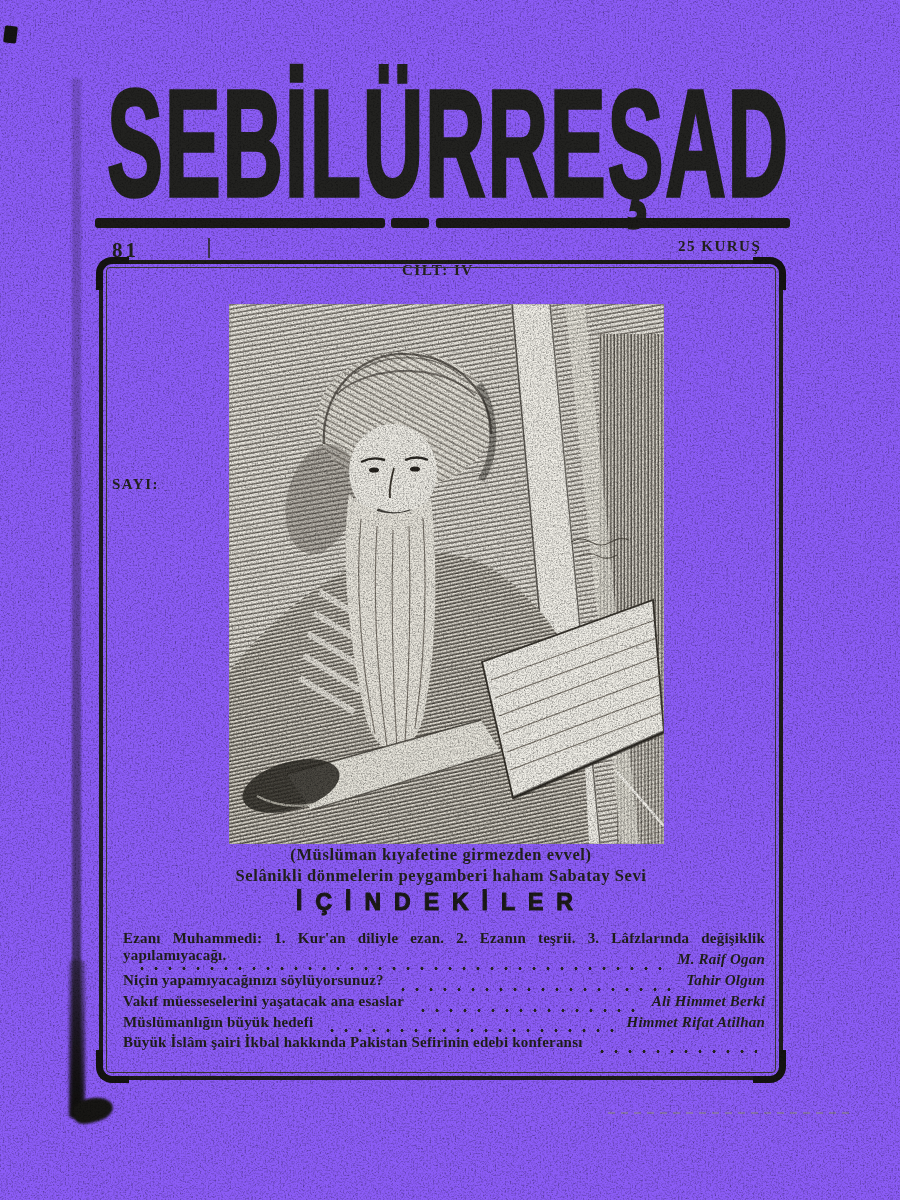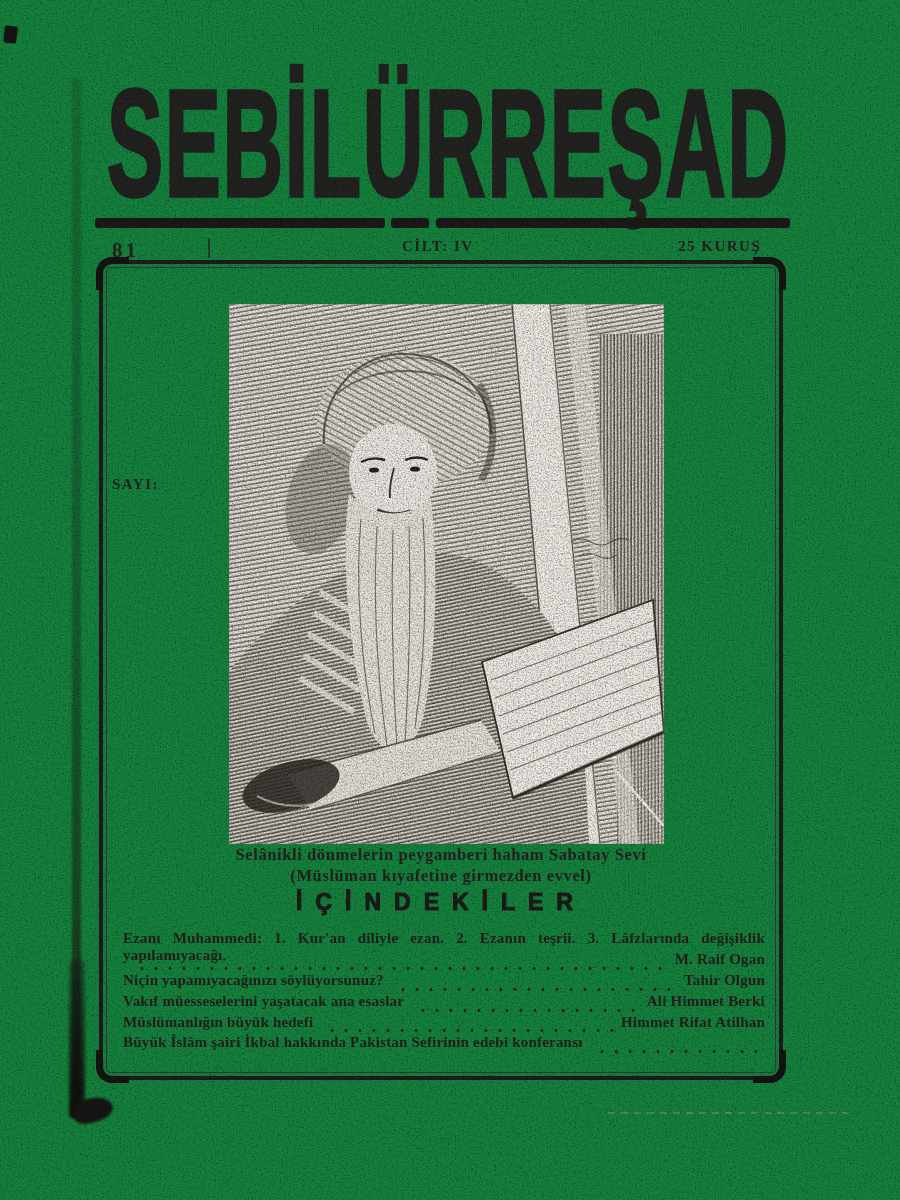--- a/index.html
+++ b/index.html
@@ -1,18 +1,18 @@
 <!DOCTYPE html>
 <html><head>
 <meta charset="utf-8">
 <style>
   html,body{margin:0;padding:0;background:#ffffff;}
   body{width:900px;height:1200px;position:relative;overflow:hidden;
        font-family:"Liberation Serif",serif;color:#1d1c1a;}
-  .page{position:absolute;inset:0;background:#15803d;}
+  .page{position:absolute;inset:0;background:#8b5cf6;}
 
   
   .gutter-band{position:absolute;left:72px;top:78px;width:9px;height:1040px;
     background:linear-gradient(180deg,rgba(25,24,20,.18) 0%,rgba(25,24,20,.30) 45%,
       rgba(25,24,20,.55) 80%,rgba(20,19,16,.92) 100%);
     filter:blur(1.1px);border-radius:3px;}
   .gutter-heavy{position:absolute;left:69px;top:960px;width:16px;height:158px;
     background:linear-gradient(180deg,rgba(22,21,18,.35),rgba(15,14,12,.95));
     filter:blur(1.6px);border-radius:4px;}
   .corner-blob{position:absolute;left:4px;top:26px;width:13px;height:17px;
@@ -34,21 +34,21 @@
   .rule.s2{left:391px;width:38px;}
   .rule.s3{left:436px;width:354px;}
 
   
   .infobar span{position:absolute;top:238px;font-weight:700;font-size:15px;
     letter-spacing:1.5px;color:#23221f;}
   .issue{left:112px;}
   .issue b{font-size:21px;letter-spacing:3px;vertical-align:-1px;margin-top:24px;}
   .issue-tick{position:absolute;left:208px;top:238px;width:2px;height:20px;
     background:#2a2926;opacity:.8;}
-  .volume{left:402px;}
+  .volume{left:402px;margin-top:24px;}
   .price{left:678px;}
 
   
   .frame{position:absolute;left:99px;top:260px;width:684px;height:820px;
     border:4px solid #1e1d1a;border-radius:6px;box-sizing:border-box;}
   .frame-inner{position:absolute;inset:3px;border:1.3px solid #3a3833;
     border-radius:4px;pointer-events:none;}
   .corner{position:absolute;width:26px;height:26px;border:0 solid #151412;}
   .corner.tl{left:-7px;top:-7px;border-top-width:7px;border-left-width:7px;border-top-left-radius:16px;}
   .corner.tr{right:-7px;top:-7px;border-top-width:7px;border-right-width:7px;border-top-right-radius:16px;}
@@ -65,21 +65,21 @@
     font-family:"Liberation Sans",sans-serif;font-weight:700;font-size:23px;
     letter-spacing:13px;color:#1c1b19;-webkit-text-stroke:1px #1c1b19;
     transform:scaleY(1.08);}
   .toc{position:absolute;left:20px;right:14px;top:666px;
     font-weight:700;font-size:15px;color:#201f1c;}
   .toc-row{display:flex;align-items:baseline;height:20.9px;letter-spacing:.2px;
     white-space:nowrap;}
   .toc-row.justify{display:block;white-space:normal;text-align:justify;
     text-align-last:justify;}
   .toc-text{flex:0 0 auto;}
-  .toc-author{flex:0 0 auto;text-align:center;}
+  .toc-author{flex:0 0 auto;text-align:center;font-style:italic;}
   .leader{flex:1 1 auto;min-width:24px;height:14px;align-self:flex-end;
     margin:0 8px 1px 10px;
     background-image:radial-gradient(circle,#25241f 1.4px,transparent 1.6px);
     background-size:14px 5px;background-repeat:repeat-x;background-position:2px bottom;}
 
   .noise{position:absolute;inset:0;pointer-events:none;opacity:.5;}
 </style>
 </head>
 <body>
 
@@ -202,22 +202,22 @@
       <g stroke="#433e36" stroke-width="1.2" fill="none" opacity=".75">
         <path d="M342,238 q10,-6 20,0 t20,0 t18,-2"></path>
         <path d="M350,252 q10,-5 19,0 t19,-1"></path>
       </g>
 
       <rect x="0" y="0" width="435" height="540" fill="#000" filter="url(#grain2)" opacity=".33"></rect>
       <rect x="0" y="0" width="435" height="540" fill="none" stroke="#8a857b" stroke-width="1" opacity=".6"></rect>
     </svg>
 
     <div class="caption">
+      <div>(Müslüman kıyafetine girmezden evvel)</div>
       <div>Selânikli dönmelerin peygamberi haham Sabatay Sevi</div>
-      <div>(Müslüman kıyafetine girmezden evvel)</div>
     </div>
 
     <div class="toc-heading">İÇİNDEKİLER</div>
 
     <div class="toc">
         <div class="toc-row justify"><span class="toc-text">Ezanı Muhammedi: 1. Kur'an diliyle ezan. 2. Ezanın teşrii. 3. Lâfzlarında değişiklik yapılamıyacağı.</span></div>
         <div class="toc-row">
           <span class="leader"></span>
           <span class="toc-author">M. Raif Ogan</span>
         </div>

